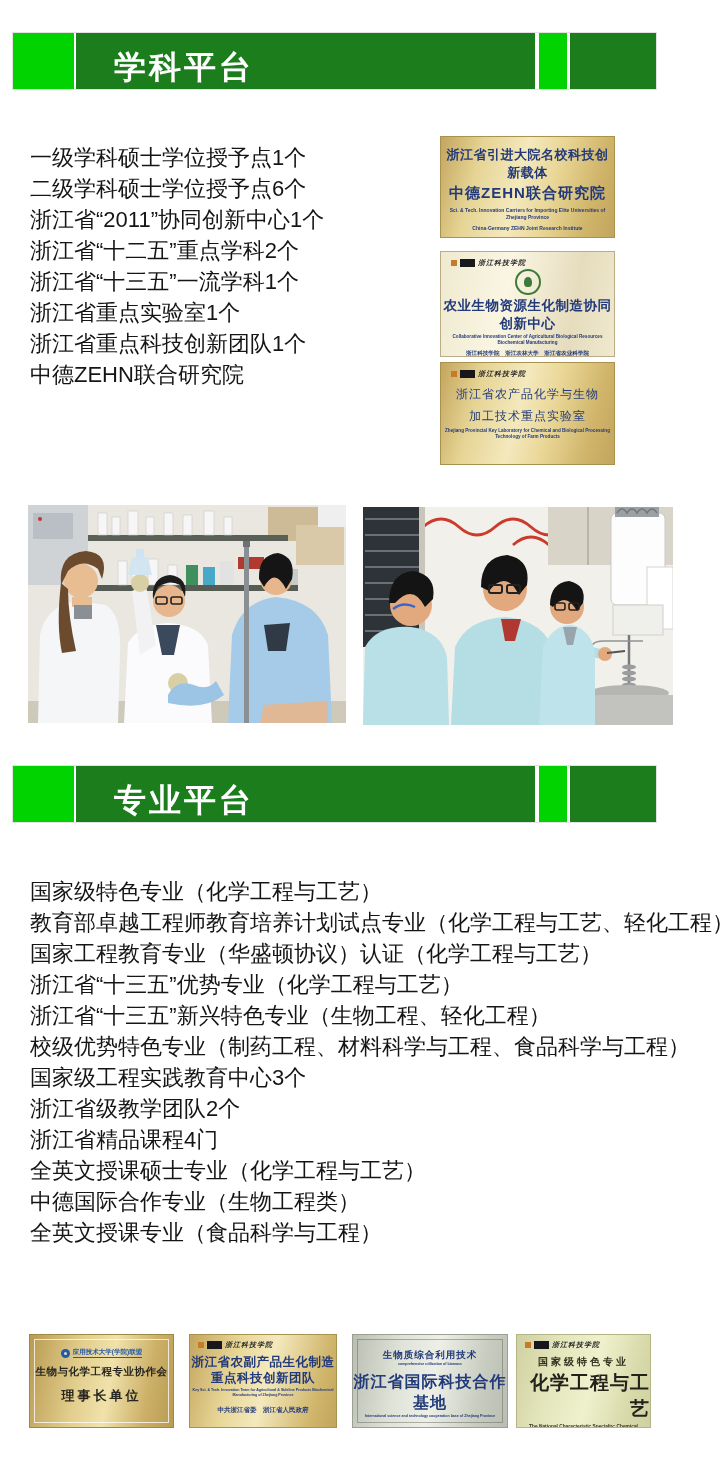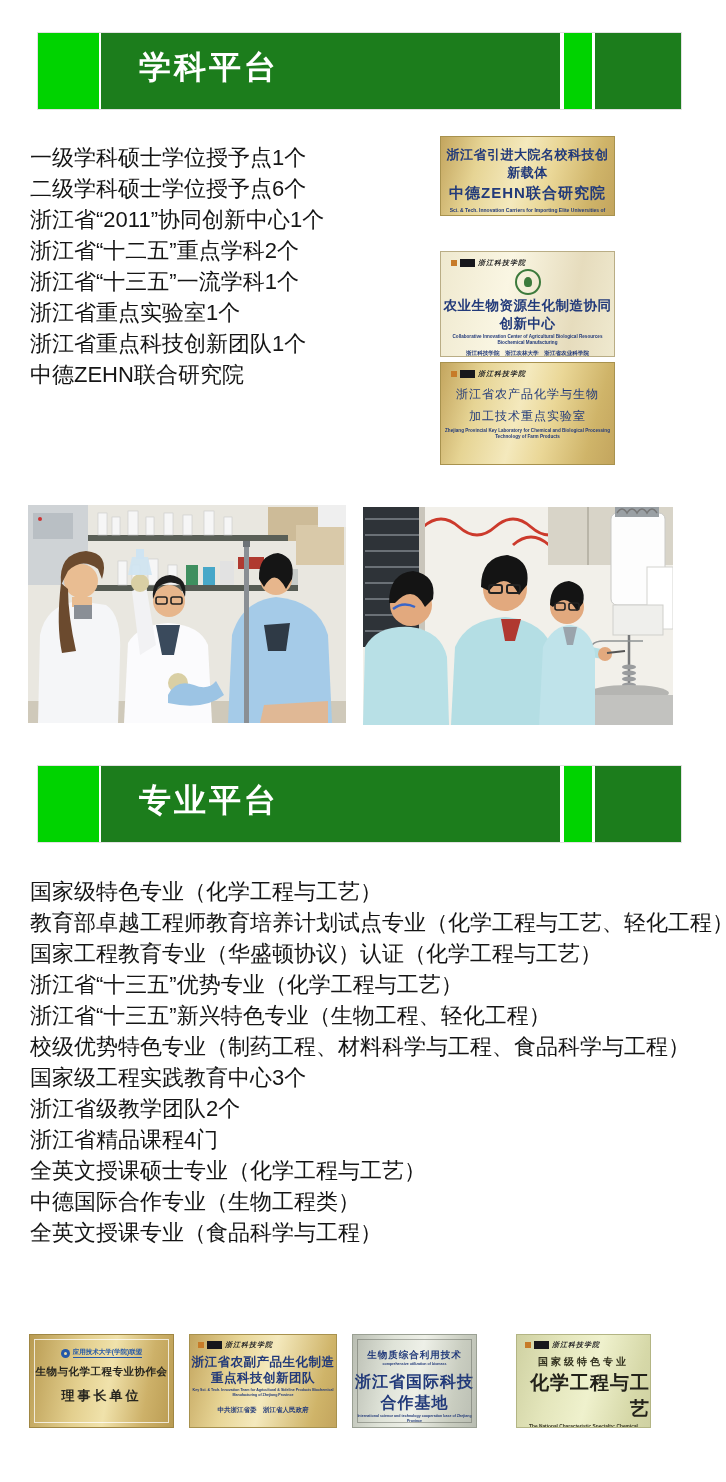--- a/index.html
+++ b/index.html
@@ -1,20 +1,20 @@
 <!DOCTYPE html>
 <html style="--bright-green: #00d300; --dark-green: #1c7d1c; --plaque-navy: #223a7a;"><head>
 <meta charset="utf-8">
 <style>
   html,body{margin:0;padding:0;background:#fff;}
   .page{position:relative;width:726px;height:1482px;background:#fff;overflow:hidden;
         font-family:"Liberation Sans","DejaVu Sans",sans-serif;color:#151515;}
 
   
-  .banner{position:absolute;left:38px;width:643px;height:76px;box-shadow:0 0 0 1px #e2e2e2;}
+  .banner{position:absolute;left:13px;width:643px;height:56px;box-shadow:0 0 0 1px #e2e2e2;}
   .banner .seg{position:absolute;top:0;bottom:0;}
   .banner .segA{left:0;width:61px;background:var(--bright-green);}
   .banner .segB{left:63px;width:459px;background:var(--dark-green);}
   .banner .segC{left:526px;width:28px;background:var(--bright-green);}
   .banner .segD{left:557px;width:86px;background:var(--dark-green);}
   .banner .title{position:absolute;left:101px;top:0;line-height:68px;color:#fff;
                  font-size:32px;font-weight:bold;letter-spacing:3px;}
   .banner1{top:33px;}
   .banner2{top:766px;}
 
@@ -24,21 +24,21 @@
   .list1{top:142px;}
   .list2{top:876px;}
 
   
   .plaque{position:absolute;left:440px;width:175px;box-sizing:border-box;text-align:center;
           overflow:hidden;color:var(--plaque-navy);}
   .gold{background:linear-gradient(105deg,#c3a55e 0%,#e6d494 22%,#f4e9bd 45%,#ead797 62%,#cfb469 85%,#c3a55e 100%);
         border:1px solid #a8924e;}
   .cream{background:linear-gradient(100deg,#efe9cf 0%,#faf6e3 38%,#e6dcbd 75%,#efe9cf 100%);
          border:1px solid #b9ad85;}
-  .pq1{top:136px;height:80px;}
+  .pq1{top:136px;height:102px;}
   .pq2{top:251px;height:106px;}
   .pq3{top:362px;height:103px;}
 
   .pq1 .t1{margin-top:9px;font-size:13px;font-weight:bold;letter-spacing:.5px;}
   .pq1 .t2{margin-top:2px;font-size:15px;font-weight:bold;letter-spacing:1px;}
   .pq-en{font-size:5px;line-height:7px;font-weight:bold;}
   .pq1 .pq-en{margin-top:4px;}
   .logo-grid{display:grid;grid-template-columns:1fr 1fr;gap:3px 4px;padding:5px 12px 0;}
   .logo-cell{display:flex;align-items:center;gap:2px;text-align:left;}
   .logo-cell .txt{font-size:5px;line-height:5px;font-weight:bold;color:#21305e;}
@@ -83,21 +83,21 @@
   .bp1 .s{font-size:13px;font-weight:bold;color:#26251f;margin-top:8px;letter-spacing:3px;}
 
   .bp2{left:189px;width:148px;border:1px solid #a8924e;
        background:linear-gradient(105deg,#c3a55e,#e8d697 30%,#f4e9bd 52%,#cfb469 85%,#c3a55e);}
   .bp2 .zust-logo{padding:5px 0 0 8px;}
   .bp2 .t1,.bp2 .t2{font-size:12.5px;font-weight:bold;letter-spacing:.5px;line-height:16px;}
   .bp2 .t1{margin-top:4px;}
   .bp2 .en{font-size:3.6px;line-height:5px;font-weight:bold;margin-top:2px;}
   .bp2 .ft{font-size:6.5px;font-weight:bold;margin-top:8px;}
 
-  .bp3{left:352px;width:125px;border:1px solid #9aa093;
+  .bp3{left:352px;width:156px;border:1px solid #9aa093;
        background:linear-gradient(100deg,#b9bdb2,#dfe3d8 30%,#eef0e8 52%,#c9cdc0 80%,#b9bdb2);}
   .bp3 .frame{border-color:rgba(90,96,86,.45);}
   .bp3 .t1{font-size:9.5px;font-weight:bold;margin-top:14px;letter-spacing:1px;}
   .bp3 .en1,.bp3 .en2{font-size:3.6px;line-height:5px;font-weight:bold;}
   .bp3 .t2{font-size:16px;font-weight:bold;margin-top:5px;letter-spacing:1px;}
   .bp3 .ft1{font-size:6px;font-weight:bold;margin-top:7px;}
   .bp3 .ft2{font-size:6px;font-weight:bold;}
 
   .bp4{left:516px;width:135px;border:1px solid #b3b584;
        background:linear-gradient(105deg,#cfd1a2,#e4e6bc 30%,#eff1cd 55%,#d6d8a8 85%,#cfd1a2);}

